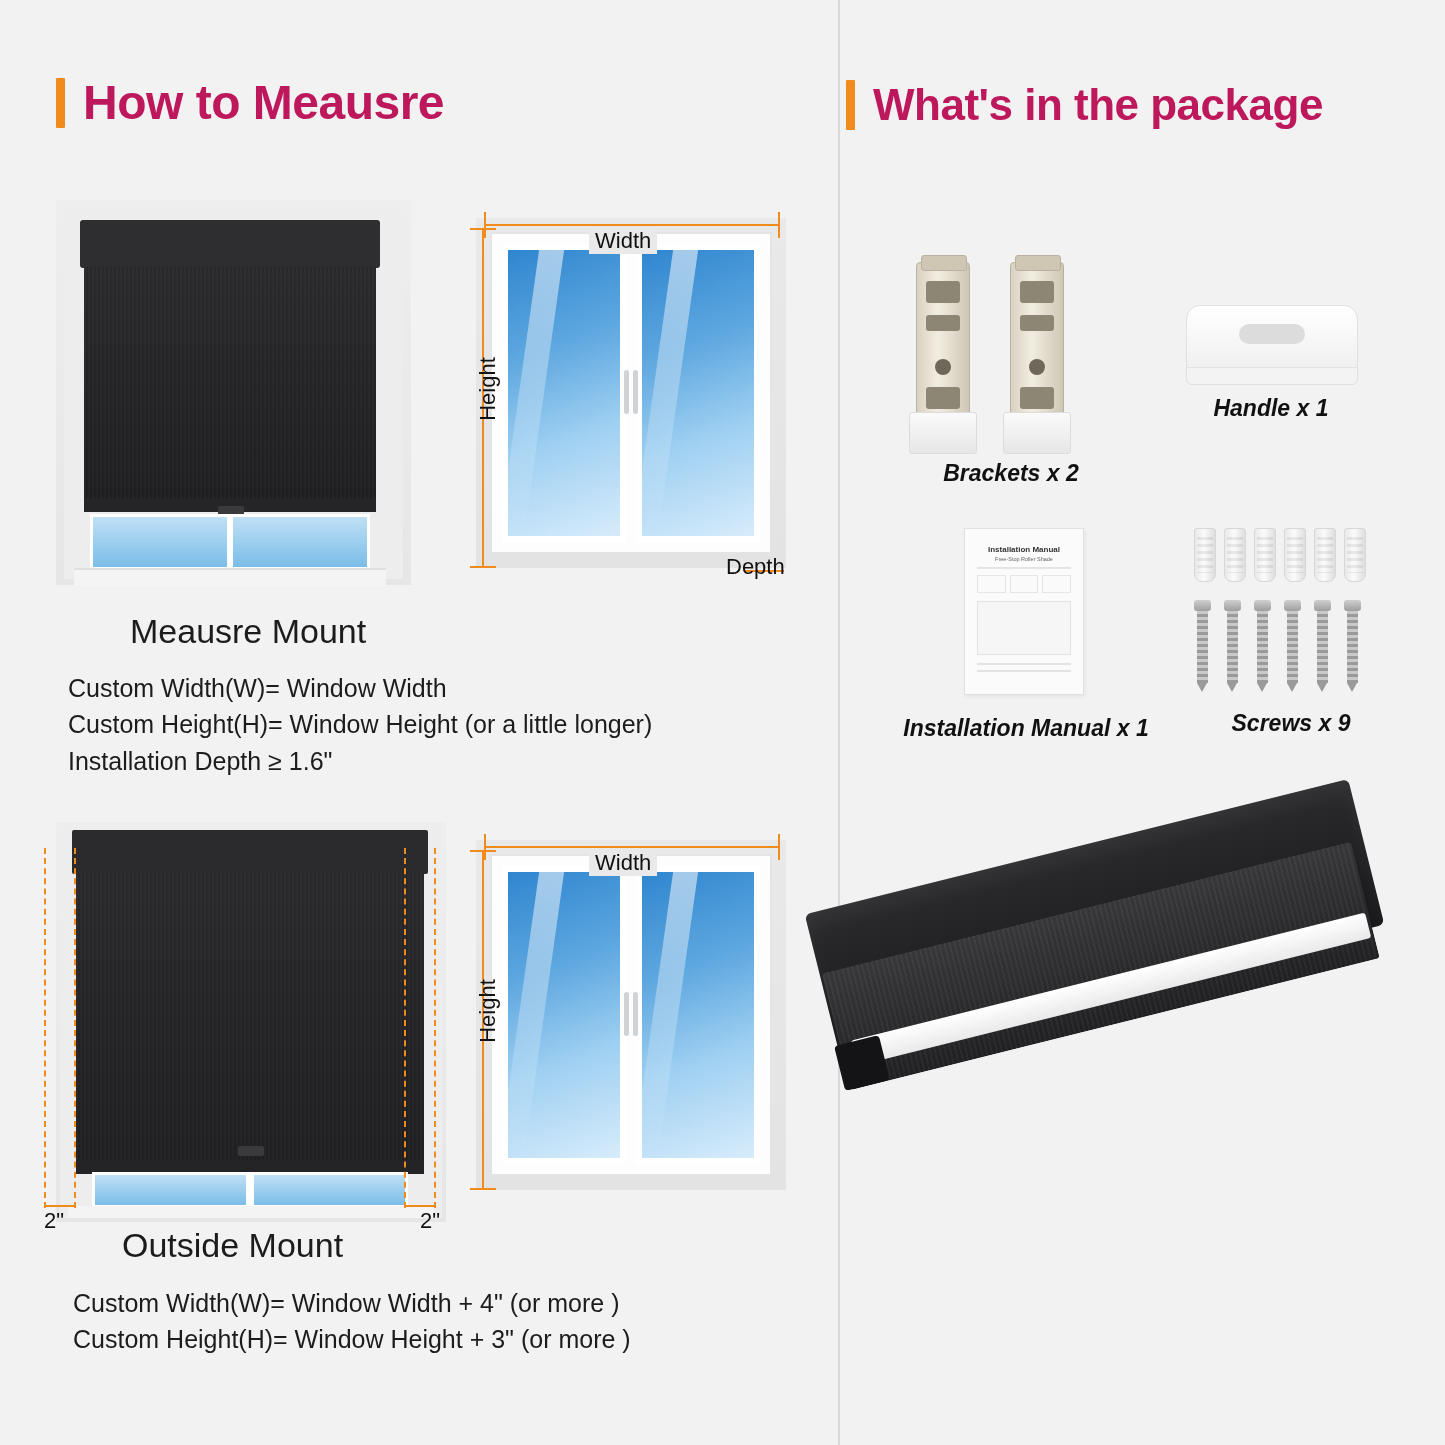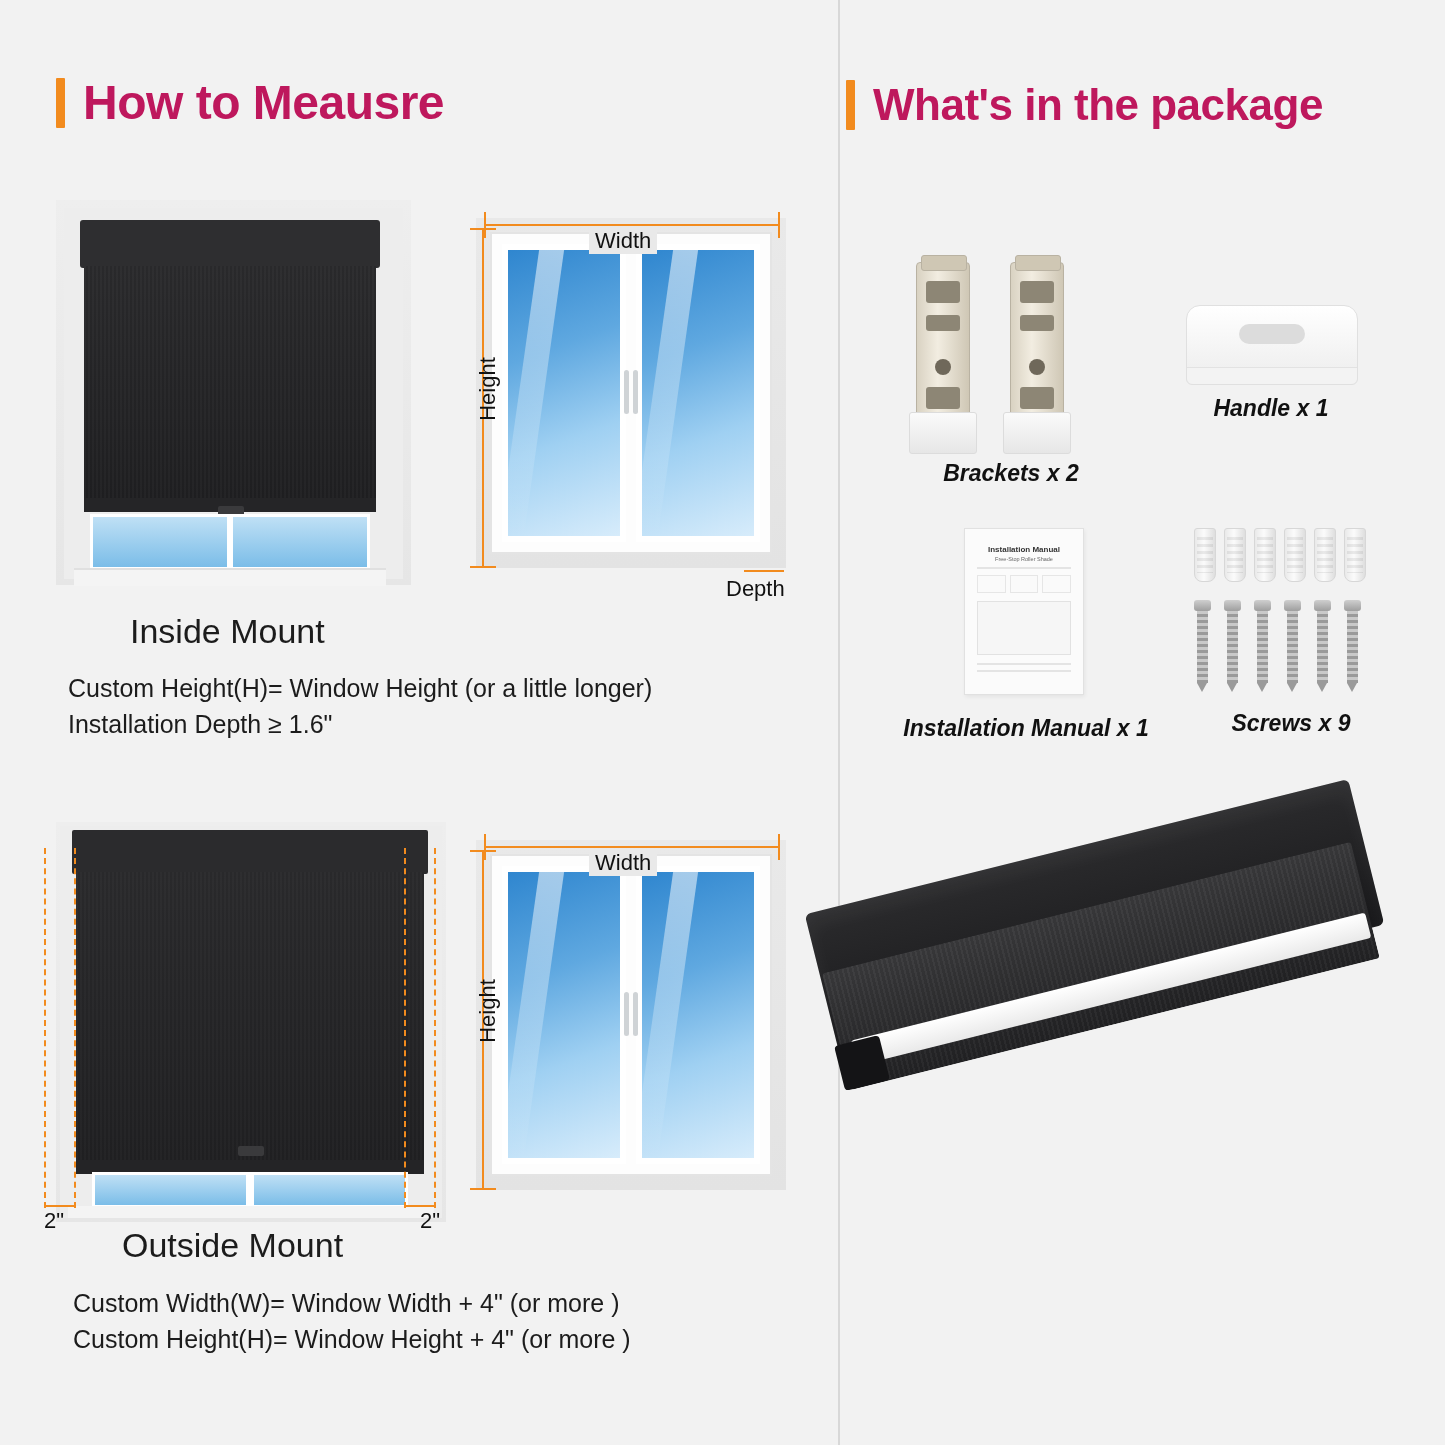--- a/index.html
+++ b/index.html
@@ -147,25 +147,26 @@
       <div class="tick" style="left:28px;top:14px;width:2px;height:26px;"></div>
       <div class="tick" style="left:322px;top:14px;width:2px;height:26px;"></div>
       <div class="dim-label" style="left:133px;top:30px;background:#e9e9e9;padding:0 6px;">Width</div>
 
       <div class="dim-line dim-vert" style="left:26px;top:30px;height:340px;"></div>
       <div class="tick" style="left:14px;top:30px;width:26px;height:2px;"></div>
       <div class="tick" style="left:14px;top:368px;width:26px;height:2px;"></div>
       <div class="dim-label rot" style="left:-8px;top:178px;width:80px;text-align:center;">Height</div>
 
       <div class="dim-line dim-horiz" style="left:288px;top:372px;width:40px;"></div>
-      <div class="dim-label" style="left:270px;top:378px;text-align:right;">Depth</div>
-    </div>
-
-    <div class="mount-title" style="position:absolute;left:130px;top:612px;">Inside Mount</div>
+      <div class="dim-label" style="left:270px;top:356px;text-align:right;">Depth</div>
+    </div>
+
+    <div class="mount-title" style="position:absolute;left:130px;top:612px;">Meausre Mount</div>
     <div class="mount-lines" style="position:absolute;left:68px;top:670px;">
+      <div>Custom Width(W)= Window Width</div>
       <div>Custom Height(H)= Window Height (or a little longer)</div>
       <div>Installation Depth ≥ 1.6"</div>
     </div>
 
     <div class="shade-photo" style="left:56px;top:822px;width:390px;height:400px;background:linear-gradient(180deg,#eeeeee,#e6e6e6);">
       <div style="position:absolute;left:4px;top:4px;right:4px;bottom:4px;background:#ededed;"></div>
       <div style="position:absolute;left:16px;top:8px;width:356px;height:44px;background:#2b2b2d;border-radius:2px;"></div>
       <div style="position:absolute;left:20px;top:50px;width:348px;height:290px;background:repeating-linear-gradient(90deg,rgba(255,255,255,.02) 0 2px,rgba(0,0,0,.03) 2px 4px),linear-gradient(180deg,#2a2a2c,#202022);"></div>
       <div style="position:absolute;left:20px;top:338px;width:348px;height:14px;background:#242426;"></div>
       <div style="position:absolute;left:182px;top:324px;width:26px;height:10px;background:#3a3a3c;border-radius:2px;"></div>
@@ -204,21 +205,21 @@
 
       <div class="dim-line dim-vert" style="left:26px;top:30px;height:340px;"></div>
       <div class="tick" style="left:14px;top:30px;width:26px;height:2px;"></div>
       <div class="tick" style="left:14px;top:368px;width:26px;height:2px;"></div>
       <div class="dim-label rot" style="left:-8px;top:178px;width:80px;text-align:center;">Height</div>
     </div>
 
     <div class="mount-title" style="position:absolute;left:122px;top:1226px;">Outside Mount</div>
     <div class="mount-lines" style="position:absolute;left:61px;top:1285px;margin-left:12px;">
       <div>Custom Width(W)= Window Width + 4" (or more )</div>
-      <div>Custom Height(H)= Window Height + 4" (or more )</div>
+      <div>Custom Height(H)= Window Height + 3" (or more )</div>
     </div>
   </div>
 
   <div class="divider"></div>
 
   <div class="col-right">
 
     <div class="heading" id="h-right">
       <div class="bar"></div>
       <div class="txt">What's in the package</div>

